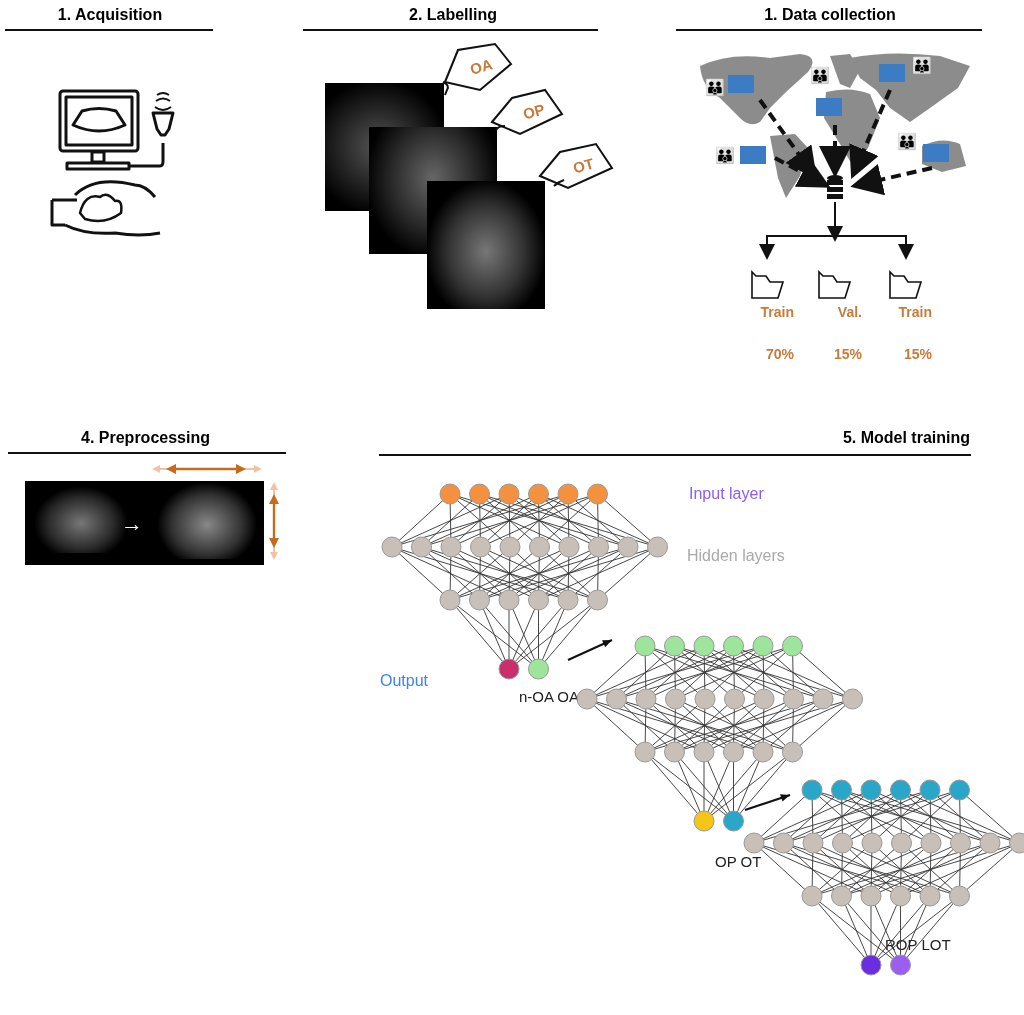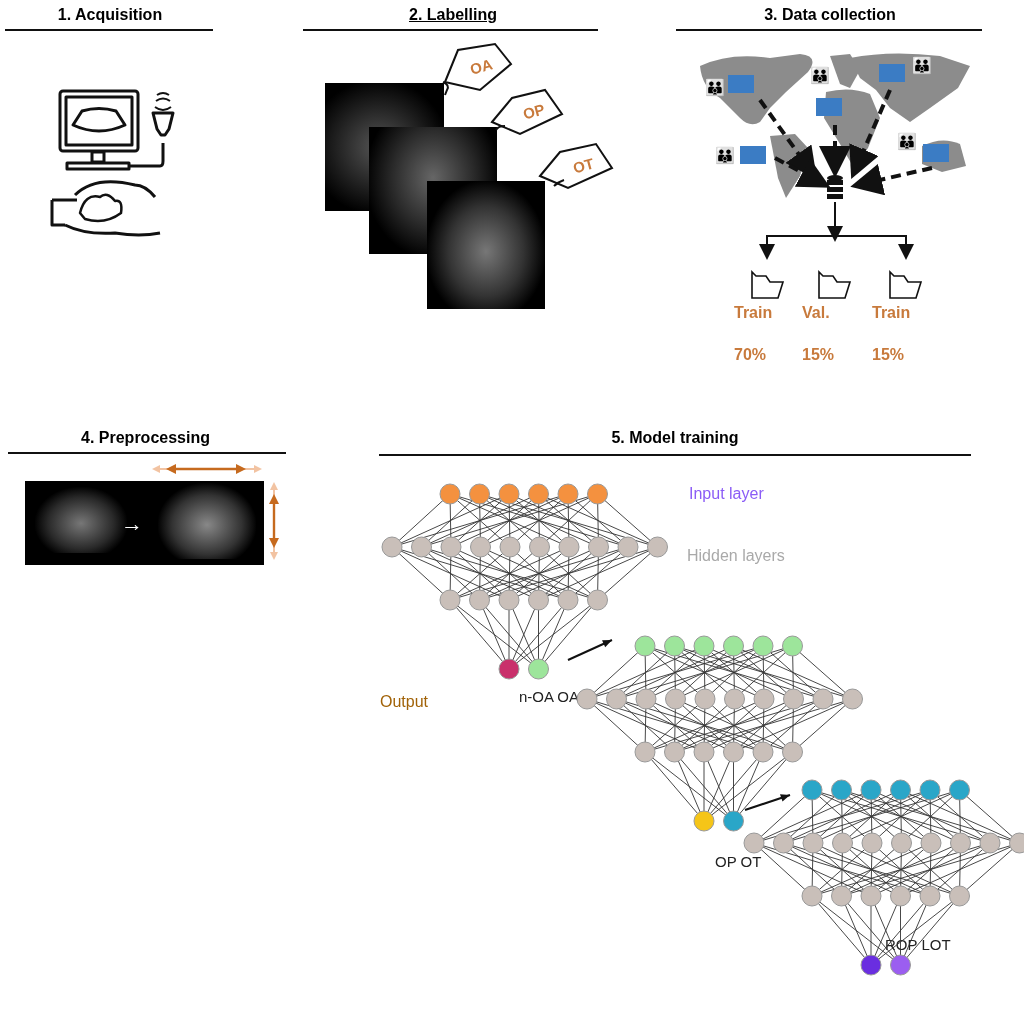--- a/index.html
+++ b/index.html
@@ -2,21 +2,21 @@
 <html><head>
 <meta charset="utf-8">
 <style>
   html,body{margin:0;padding:0;background:#fff;}
   body{width:1024px;height:1015px;position:relative;overflow:hidden;font-family:"Liberation Sans",sans-serif;}
   .sec-title{position:absolute;font-weight:bold;font-size:16px;color:#000000;text-align:center;}
   .rule{position:absolute;height:2px;background:#111;}
   .orange{color:#c87a3c;}
   .abs{position:absolute;}
   svg{position:absolute;overflow:visible;}
-  .split-label{position:absolute;font-weight:bold;font-size:16px;color:#c87a3c;text-align:left;width:60px;}
+  .split-label{position:absolute;font-weight:bold;font-size:14px;color:#c87a3c;text-align:right;width:60px;}
   .lay-label{position:absolute;font-size:16px;}
   .out-label{position:absolute;font-size:15px;color:#222;margin-left:38px;}
 </style>
 </head>
 <body>
 
 <div class="sec-title" style="left:5px;top:6px;width:210px;">1. Acquisition</div>
 <div class="rule" style="left:5px;top:29px;width:208px;"></div>
 <svg style="left:45px;top:85px;" width="130" height="160" viewBox="0 0 130 160">
   <g fill="none" stroke="#111" stroke-width="3" stroke-linejoin="round">
@@ -28,40 +28,40 @@
     <path d="M84 81 L115 81 Q118 81 118 76 L118 58"></path>
     <path d="M110 22 Q118 28 126 22 M111 16 Q118 11 125 16 M112 10 Q118 6 124 10" stroke-width="2"></path>
     <path d="M108 28 L128 28 L124 44 L120 50 L116 50 L112 44 Z"></path>
     <path d="M7 115 L7 140 L20 140 M7 115 L32 115"></path>
     <path d="M30 110 Q50 90 90 100 Q100 100 110 112"></path>
     <path d="M20 140 Q40 150 70 148 Q95 152 115 148"></path>
     <path d="M35 128 Q40 108 55 112 Q62 106 70 116 Q78 114 76 128 Q60 140 40 134 Z" stroke-width="2.5"></path>
   </g>
 </svg>
 
-<div class="sec-title" style="left:303px;top:6px;width:300px;text-decoration:underline;">2. Labelling</div>
+<div class="sec-title" style="left:303px;top:6px;width:300px;">2. Labelling</div>
 <div class="rule" style="left:303px;top:29px;width:295px;"></div>
 <div class="abs" style="left:325px;top:83px;width:118px;width:119px;height:128px;background:radial-gradient(ellipse at 45% 50%,#555 0%,#222 45%,#000 75%);"></div>
 <div class="abs" style="left:369px;top:127px;width:128px;height:127px;background:radial-gradient(ellipse at 50% 40%,#666 0%,#2a2a2a 45%,#000 75%);"></div>
 <div class="abs" style="left:427px;top:181px;width:118px;height:128px;background:radial-gradient(ellipse at 50% 55%,#777 0%,#333 45%,#000 72%);"></div>
 <svg style="left:300px;top:40px;" width="340" height="180" viewBox="0 0 340 180">
   <g fill="#fff" stroke="#111" stroke-width="2">
     <path d="M145 42 L158 10 L195 4 L211 24 L180 50 Z" transform="rotate(0)"></path>
     <path d="M192 82 L212 58 L245 50 L262 74 L220 94 Z"></path>
     <path d="M240 136 L260 112 L296 104 L312 128 L268 148 Z"></path>
     <path d="M143 42 Q150 45 147 50 L145 55" fill="none"></path>
     <path d="M205 86 Q198 86 196 90" fill="none"></path>
     <path d="M264 140 Q258 142 254 146" fill="none"></path>
   </g>
 </svg>
 <div class="abs orange" style="left:470px;top:58px;font-weight:bold;font-size:15px;transform:rotate(-15deg);">OA</div>
 <div class="abs orange" style="left:523px;top:103px;font-weight:bold;font-size:15px;transform:rotate(-15deg);">OP</div>
 <div class="abs orange" style="left:573px;top:157px;font-weight:bold;font-size:15px;transform:rotate(-15deg);">OT</div>
 
-<div class="sec-title" style="left:675px;top:6px;width:310px;">3. Data collection</div>
+<div class="sec-title" style="left:675px;top:6px;width:310px;">1. Data collection</div>
 <div class="rule" style="left:676px;top:29px;width:306px;"></div>
 <svg style="left:690px;top:48px;" width="290" height="150" viewBox="0 0 290 150">
   <g fill="#8c8c8c">
     <path d="M10 18 Q40 4 80 10 L110 6 Q130 8 118 24 L96 44 L80 60 L70 74 Q60 80 50 70 L30 50 Q12 40 10 18 Z"></path>
     <path d="M80 88 L105 86 L118 100 L110 128 L96 150 L88 130 Z"></path>
     <path d="M140 8 L160 6 L170 22 L160 40 L150 36 Z"></path>
     <path d="M136 44 Q160 38 180 46 L190 70 L178 100 L164 120 L150 96 L134 70 Z"></path>
     <path d="M160 10 Q200 2 250 8 L280 18 L268 40 L240 60 L220 74 L200 60 L186 42 L170 30 Z"></path>
     <path d="M232 98 Q252 88 270 96 L276 118 L252 124 L232 116 Z"></path>
   </g>
@@ -138,25 +138,25 @@
       <path d="M124 88 L119 78 L129 78 Z"></path>
     </g>
   <g fill="#f2c3a2">
       <path d="M2 9 L10 5 L10 13 Z"></path>
       <path d="M112 9 L104 5 L104 13 Z"></path>
       <path d="M124 22 L120 30 L128 30 Z"></path>
       <path d="M124 100 L120 92 L128 92 Z"></path>
     </g>
 </svg>
 
-<div class="sec-title" style="left:380px;top:429px;width:590px;">5. Model training</div>
+<div class="sec-title" style="left:380px;top:429px;width:590px;text-align:right;">5. Model training</div>
 <div class="rule" style="left:379px;top:454px;width:592px;"></div>
 <div class="lay-label orange" style="left:689px;top:485px;color:#8b5cf6;">Input layer</div>
 <div class="lay-label" style="left:687px;top:547px;color:#a9a9a9;">Hidden layers</div>
-<div class="lay-label" style="left:380px;top:693px;color:#a16207;">Output</div>
+<div class="lay-label" style="left:380px;top:672px;color:#3b82f6;">Output</div>
 <div class="out-label" style="left:481px;top:688px;">n-OA OA</div>
 <div class="out-label" style="left:677px;top:853px;">OP OT</div>
 <div class="out-label" style="left:847px;top:936px;text-align:right;">ROP LOT</div>
 
 <svg id="nn" style="left:0;top:0;" width="1024" height="1015">
     <g stroke="#333" stroke-width="0.9" fill="none">
       <line x1="450" y1="494" x2="392" y2="547"></line>
       <line x1="450" y1="494" x2="451" y2="547"></line>
       <line x1="450" y1="494" x2="510" y2="547"></line>
       <line x1="450" y1="494" x2="569" y2="547"></line>

